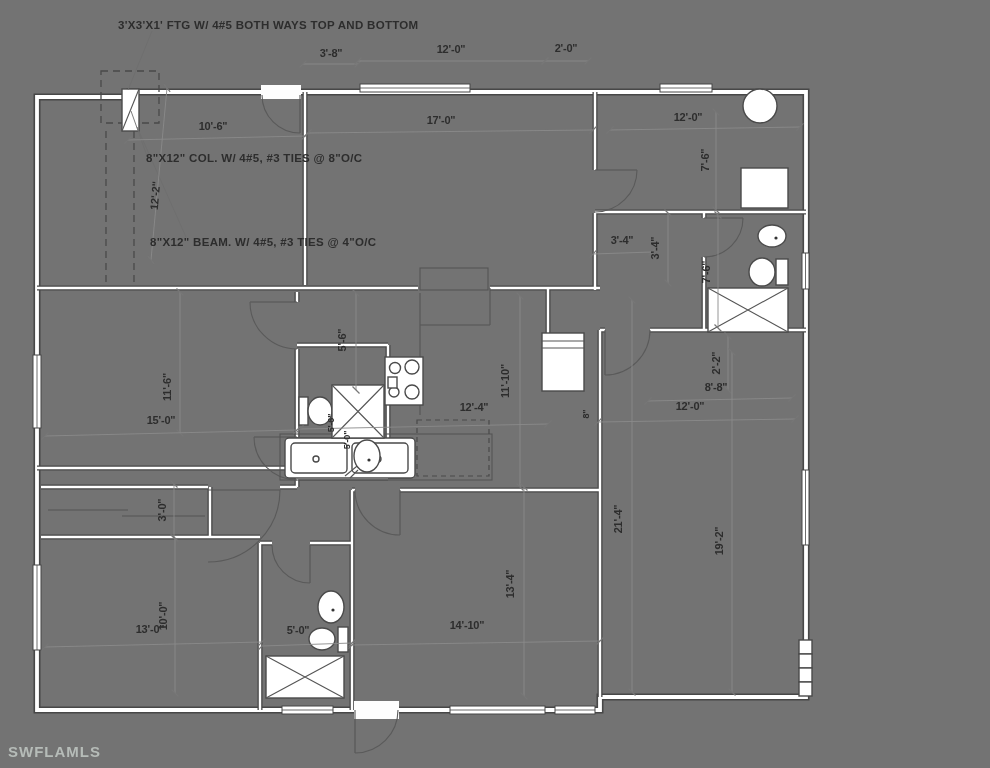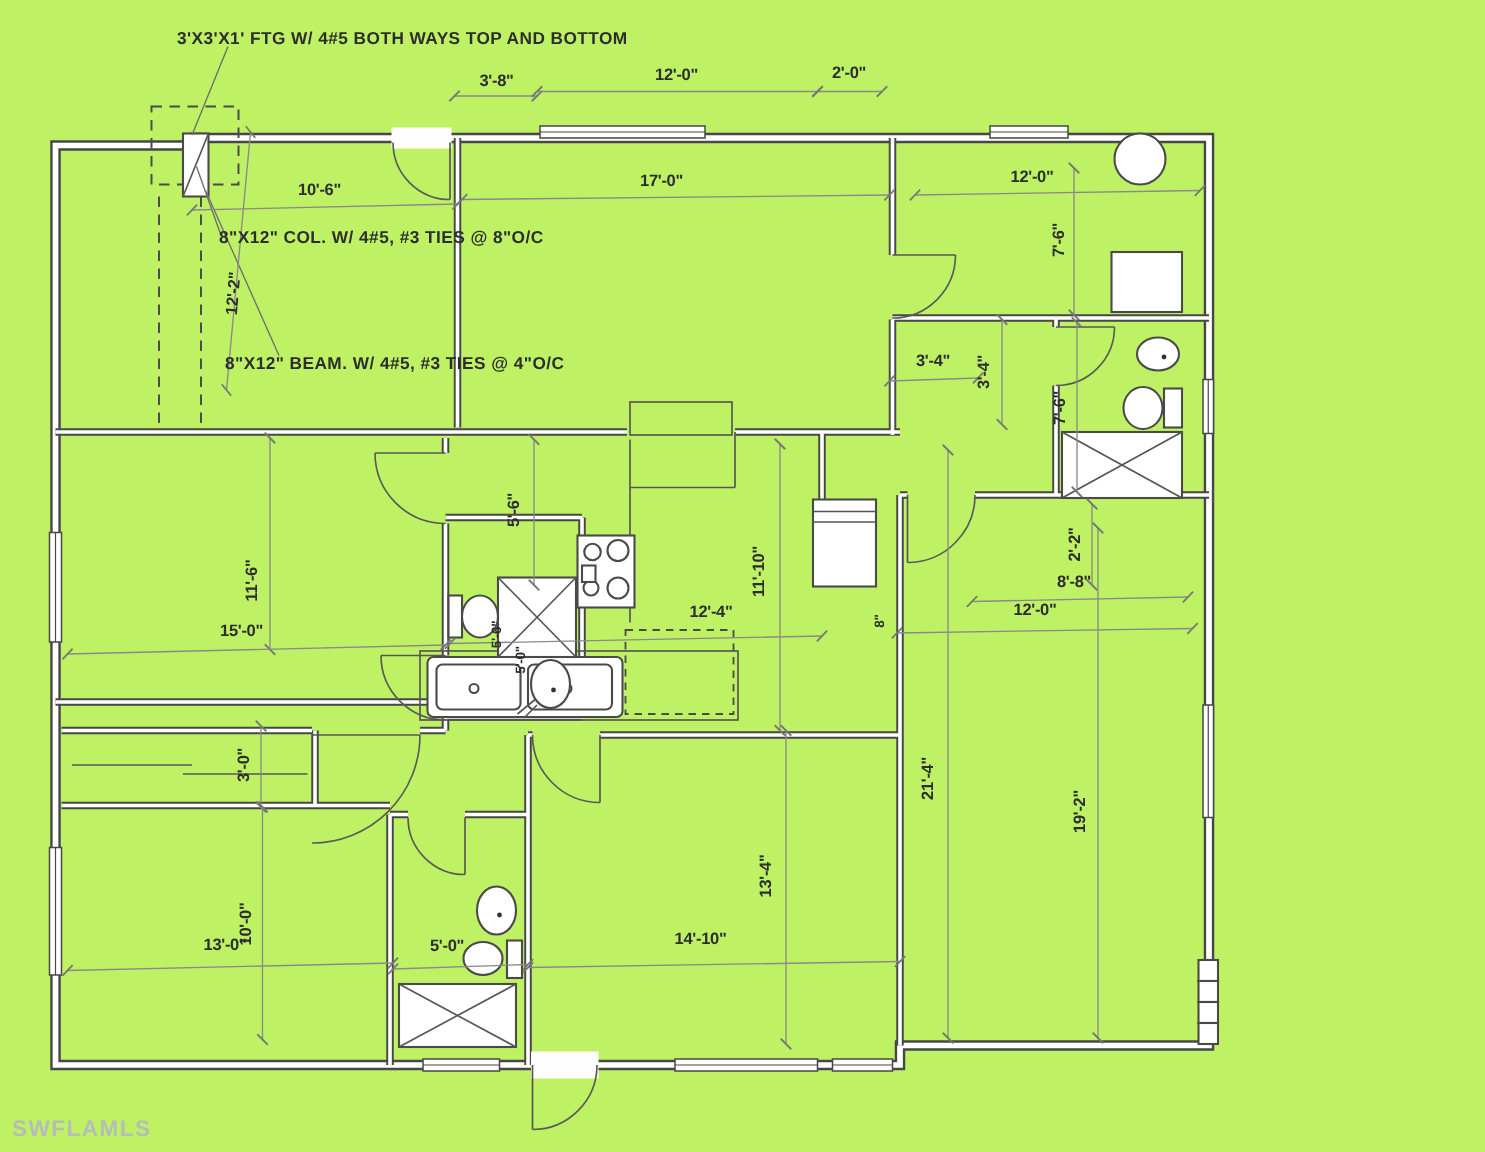--- a/index.html
+++ b/index.html
@@ -1,16 +1,16 @@
 <!DOCTYPE html>
 <html><head>
 <meta charset="utf-8">
 <style>
   html,body{margin:0;padding:0;background:#ffffff;}
-  .page{width:990px;height:768px;background:#bef264;position:relative;overflow:hidden;}
+  .page{width:990px;height:768px;background:#737373;position:relative;overflow:hidden;}
   svg{display:block;}
   text{font-family:"Liberation Sans",sans-serif;font-weight:bold;fill:#2d2d2d;font-size:11px;letter-spacing:-0.2px;}
   .note{font-size:11.5px;letter-spacing:0.3px;}
   .small{font-size:9px;}
   .wm{font-size:15px;font-weight:bold;fill:#b6bcb8;letter-spacing:1px;}
   .wallD{stroke:#474747;stroke-width:7;fill:none;stroke-linecap:butt;}
   .wallDW{stroke:#ffffff;stroke-width:3.8;fill:none;}
   .wallI{stroke:#474747;stroke-width:5;fill:none;}
   .wallIW{stroke:#ffffff;stroke-width:2.4;fill:none;}
   .thin{stroke:#555;stroke-width:1.1;fill:none;}

